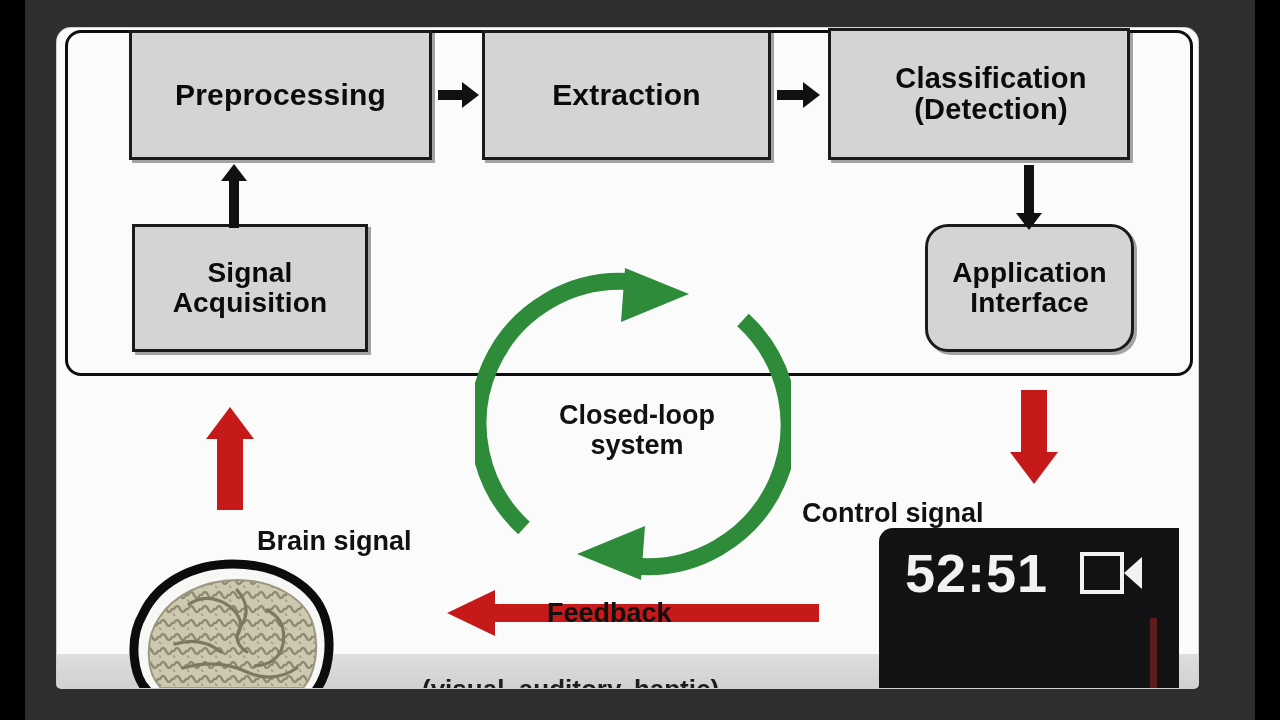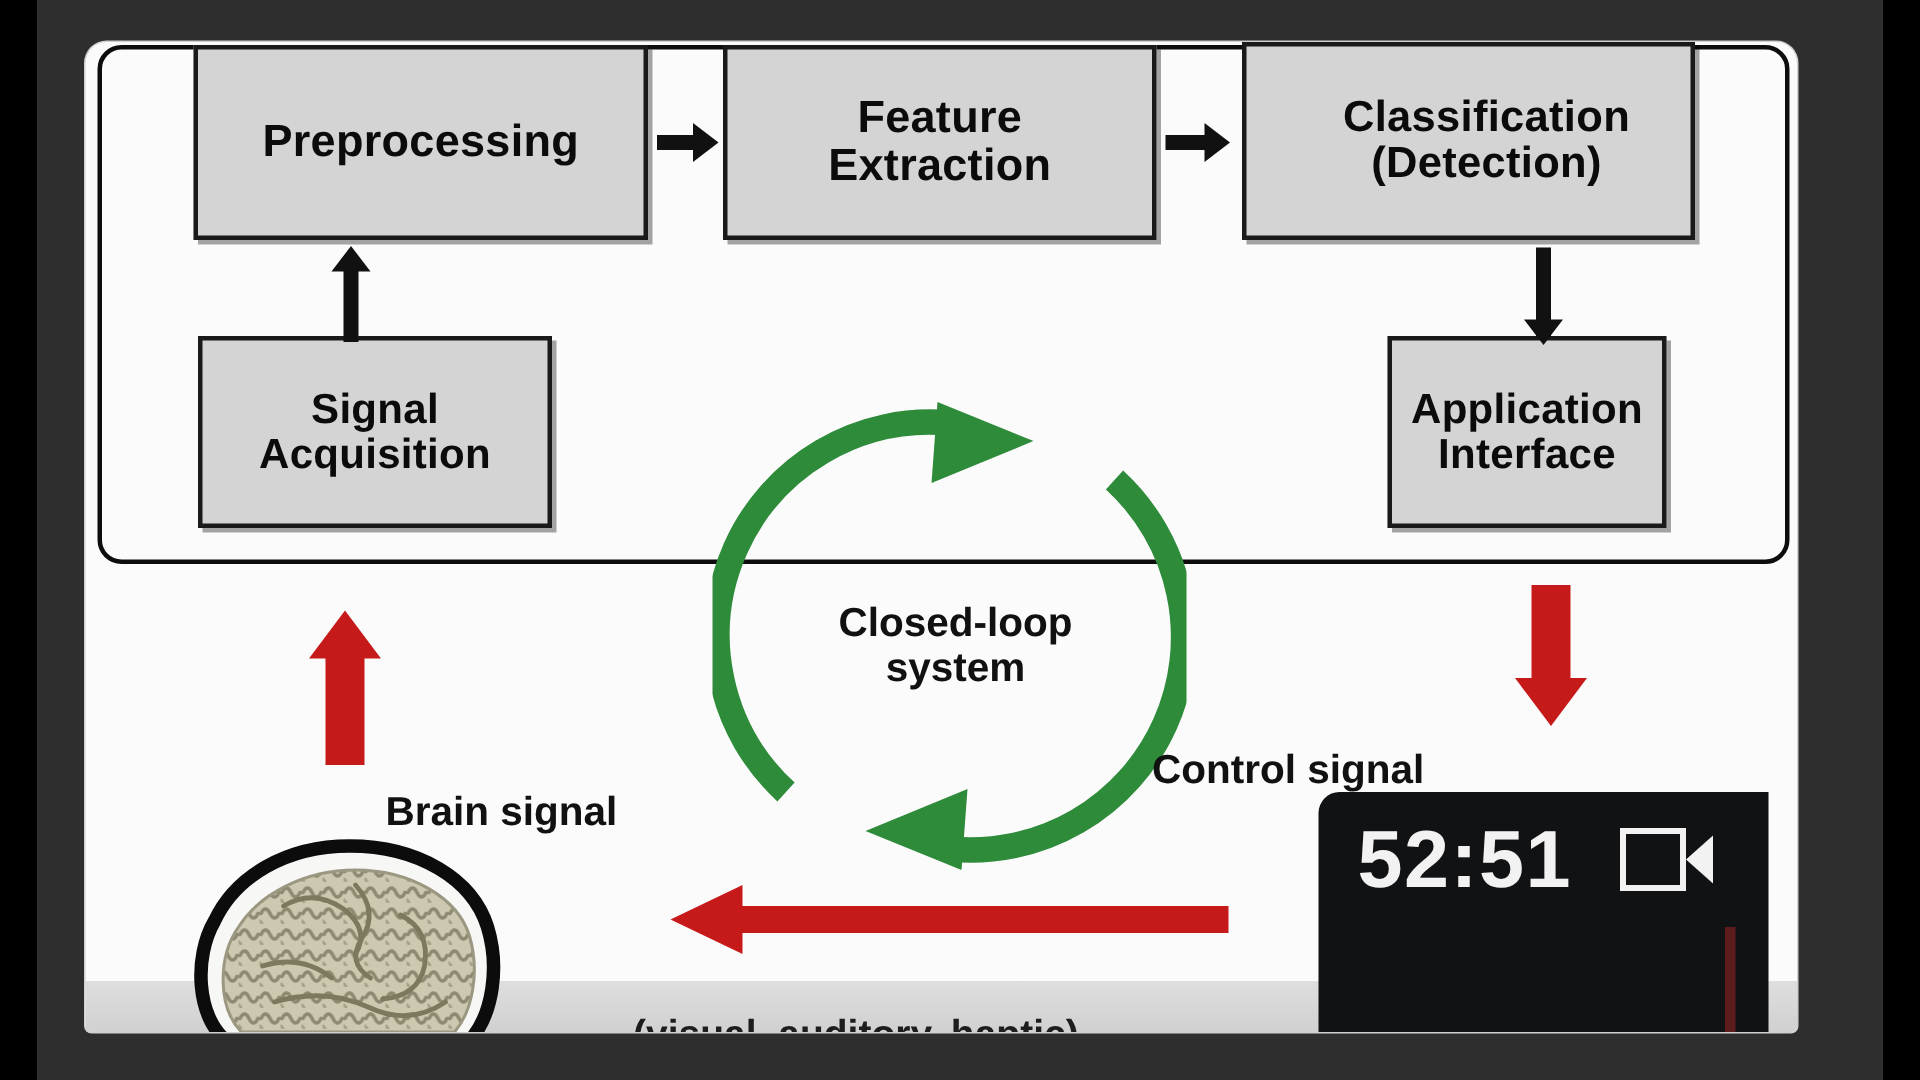--- a/index.html
+++ b/index.html
@@ -101,22 +101,23 @@
   #box-classification {
     left: 771px; top: 0px; width: 302px; height: 132px;
     font-size: 29px;
     padding-left: 24px;
   }
   #box-signal {
     left: 75px; top: 196px; width: 236px; height: 128px;
     font-size: 28px;
   }
   #box-application {
-    left: 868px; top: 196px; width: 186px; height: 128px;
+    left: 868px; top: 196px; width: 209px; height: 128px;
     font-size: 28px;
+    border-radius: 23px;
   }
 
   
   .arrow-h {
     position: absolute;
     height: 0; width: 0;
   }
   .arrow-h .shaft {
     position: absolute; left: 0; top: -5px;
     height: 10px; background: #111;
@@ -239,21 +240,21 @@
   }
 
   .sig-label {
     position: absolute;
     font-size: 27px;
     font-weight: bold;
     color: #111;
     white-space: nowrap;
   }
   #lbl-brain   { left: 200px; top: 498px; }
-  #lbl-control { left: 711px; top: 470px; }
+  #lbl-control { left: 745px; top: 470px; }
   #lbl-feedback{ left: 490px; top: 570px; }
   #lbl-modalities {
     left: 365px; top: 646px;
     font-size: 26px; font-weight: bold; color: #1d1d1d;
   }
 
   
   #head-graphic {
     position: absolute;
     left: 60px;
@@ -328,21 +329,20 @@
     <div class="bottom-band"></div>
 
     <div class="bci-box"></div>
 
     <div class="pbox" id="box-preprocessing">
       <span>Preprocessing</span>
     </div>
 
     <div class="pbox" id="box-feature">
       <div>
-        <span>Feature</span>
         <span>Extraction</span>
       </div>
     </div>
 
     <div class="pbox" id="box-classification">
       <div>
         <span>Classification</span>
         <span>(Detection)</span>
       </div>
     </div>
@@ -400,20 +400,21 @@
       <div class="shaft"></div>
         <div class="head"></div>
     </div>
     <div id="red-feedback">
       <div class="shaft"></div>
         <div class="head"></div>
     </div>
 
     <div class="sig-label" id="lbl-brain">Brain signal</div>
     <div class="sig-label" id="lbl-control">Control signal</div>
+    <div class="sig-label" id="lbl-feedback">Feedback</div>
     <div class="sig-label" id="lbl-modalities">(visual, auditory, haptic)</div>
 
     <svg id="head-graphic" viewBox="0 0 260 180">
       <defs>
         <pattern id="gyri" width="14" height="14" patternUnits="userSpaceOnUse">
           <rect width="14" height="14" fill="#cdc9b0"></rect>
           <path d="M1 7 q3 -6 6 0 q3 6 6 0" stroke="#8e8a72" stroke-width="2.4" fill="none" stroke-linecap="round"></path>
           <path d="M-4 14 q3 -5 6 0" stroke="#a5a188" stroke-width="2" fill="none"></path>
         </pattern>
       </defs>

